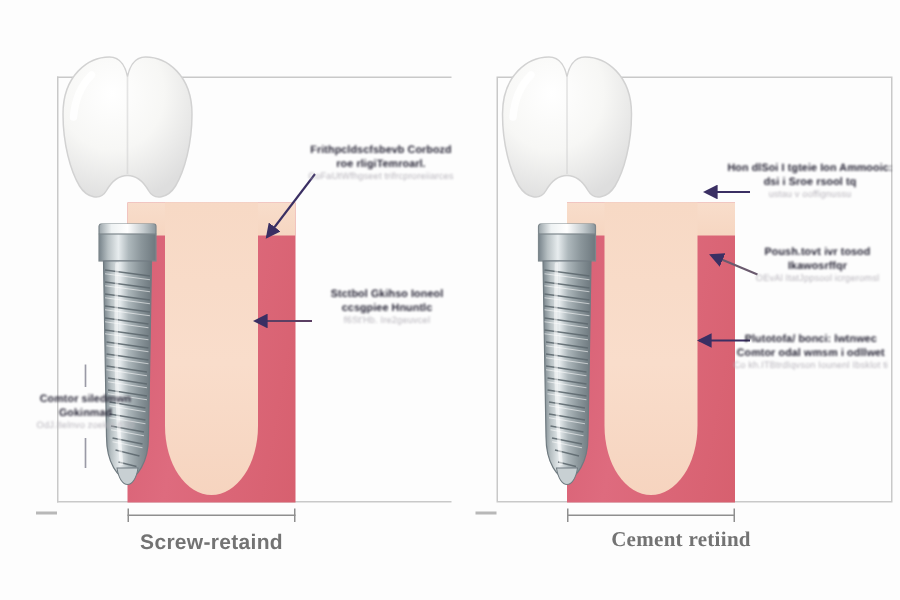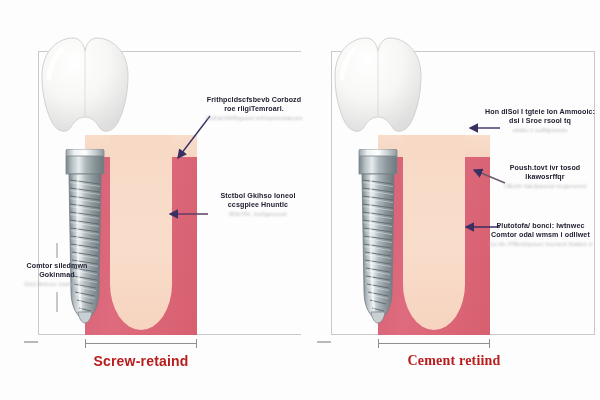--- a/index.html
+++ b/index.html
@@ -63,21 +63,21 @@
 
   svg.lead{position:absolute;overflow:visible;}
 
   
   .measure{position:absolute;height:9px;}
   .measure .bar{position:absolute;left:0;right:0;top:4px;height:1px;background:#8f8f8f;}
   .measure .tick{position:absolute;top:0;width:1px;height:9px;background:#8f8f8f;}
   .measure .tick.l{left:0;} .measure .tick.r{right:0;}
   .caption{
     position:absolute;width:220px;text-align:center;
-    font-size:14px;font-weight:700;color:#b91c1c;letter-spacing:.2px;
+    font-size:14px;font-weight:700;color:#737373;letter-spacing:.2px;
   }
   .stub{position:absolute;height:1.5px;background:#b8b8b8;}
 </style>
 </head>
 <body>
 
 <div class="stage">
 
   <div class="frame" id="frame-left"></div>
   <div class="frame" id="frame-right"></div>

